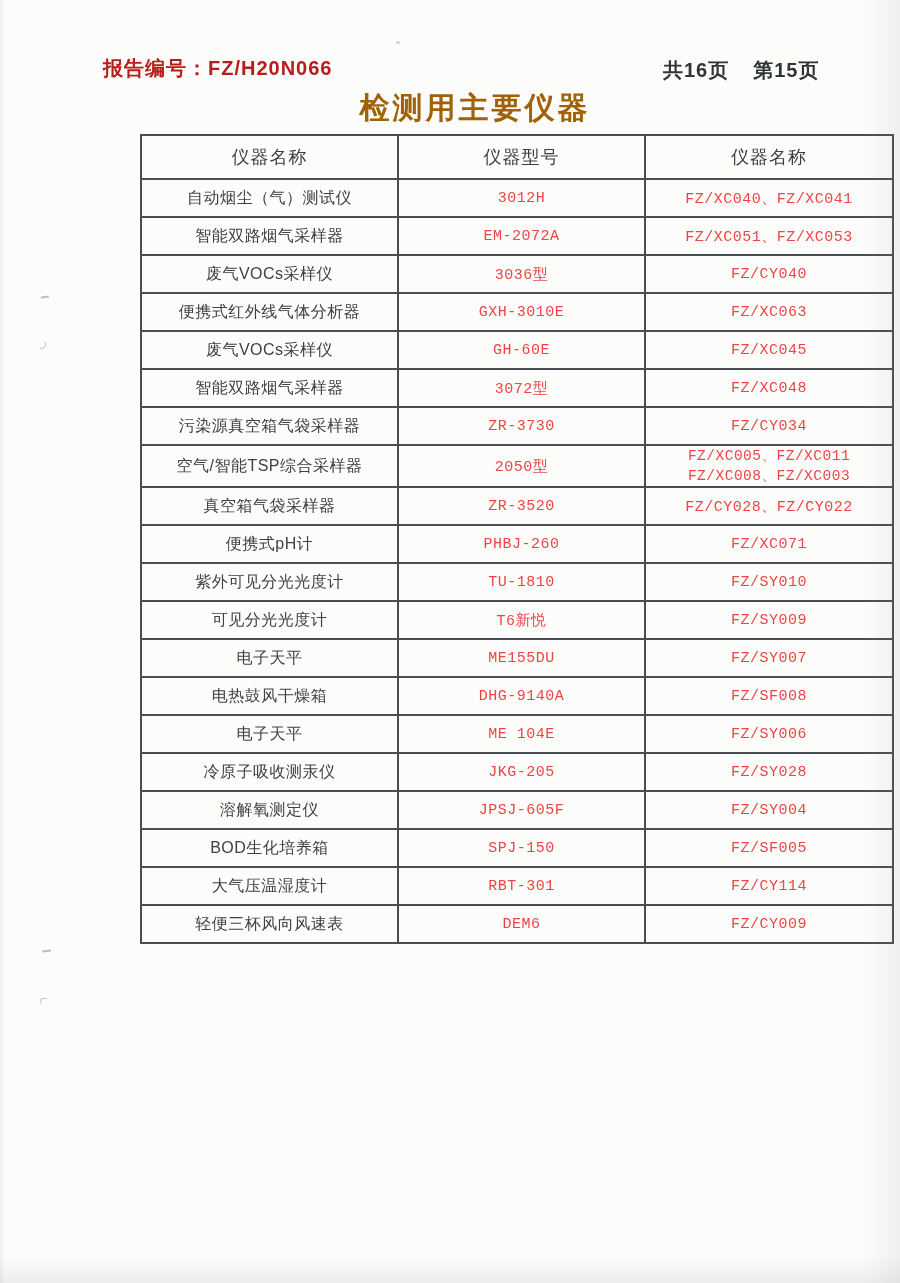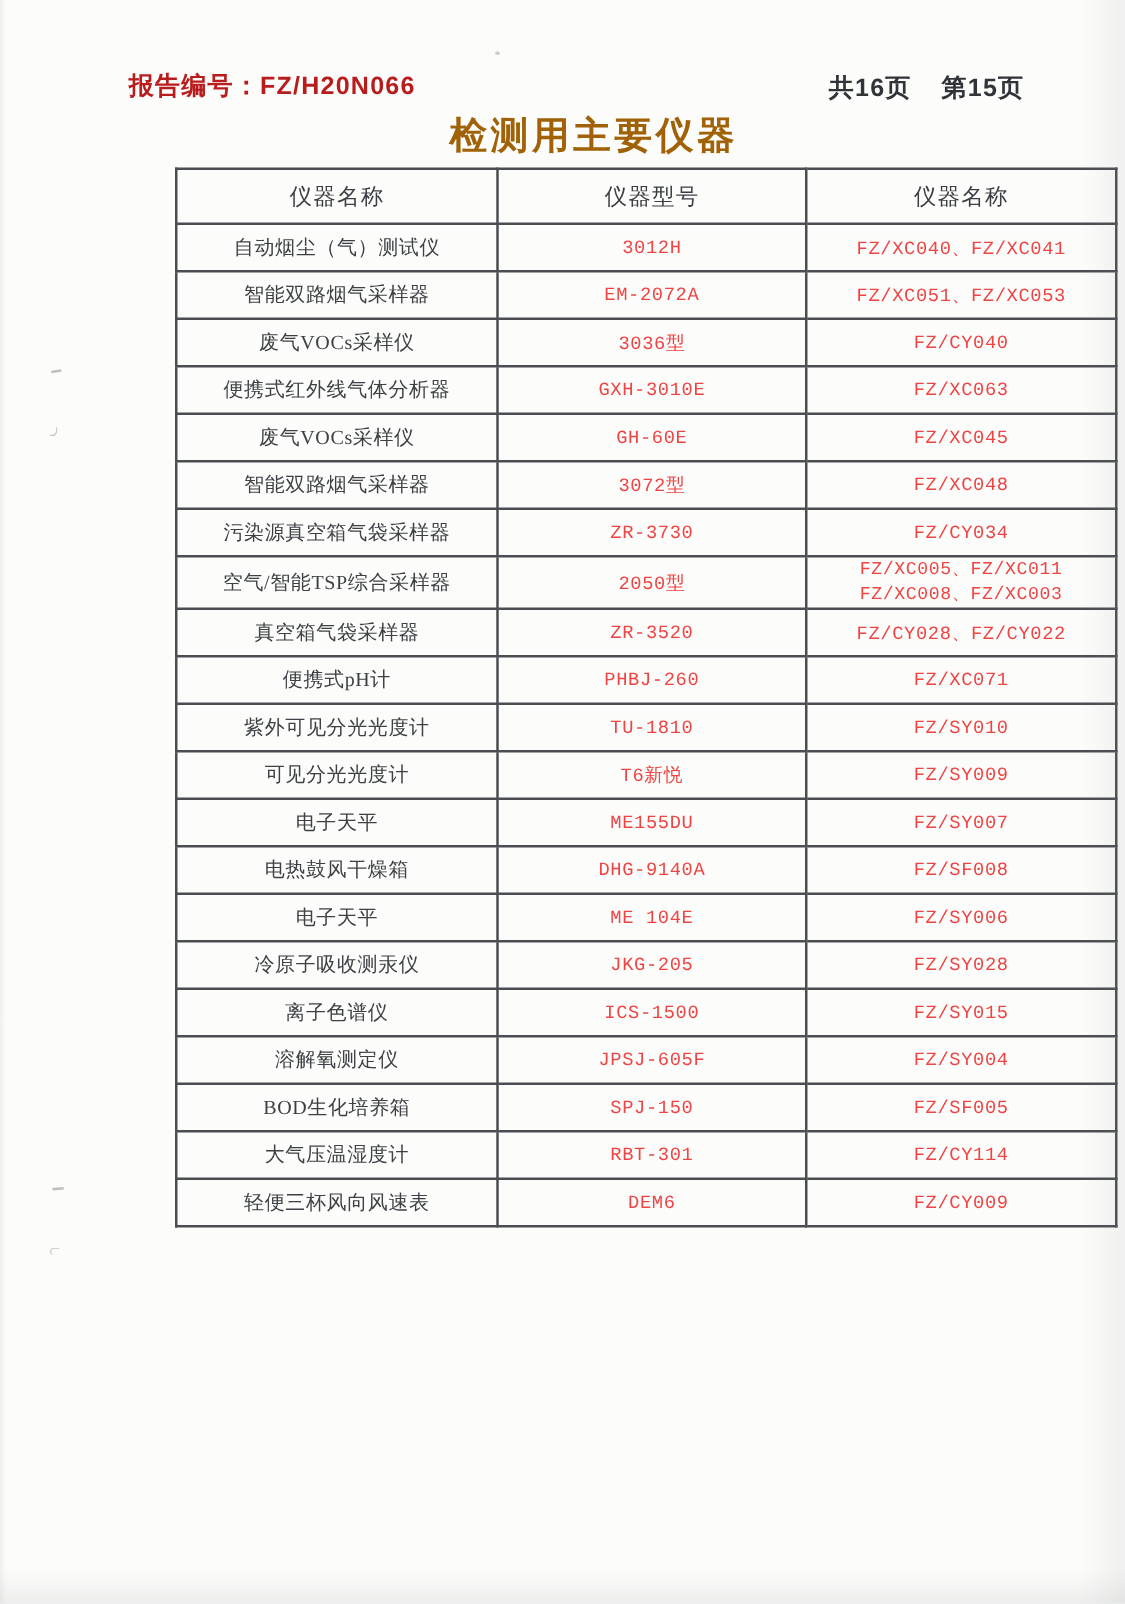--- a/index.html
+++ b/index.html
@@ -46,21 +46,21 @@
     height:44px;
     font-size:18px; font-weight:500; letter-spacing:1px;
     color:#3a3e43; text-align:center; vertical-align:middle;
   }
   td {
     height:38px;
     text-align:center; vertical-align:middle;
   }
   td.col-name {
     font-size:16px; color:#3d4145; letter-spacing:0.5px;
-    font-family:Liberation Serif, serif;
+    font-family:Liberation Sans, sans-serif;
   }
   td.col-model, td.col-serial {
     font-family:"Liberation Mono","DejaVu Sans Mono", monospace;
     font-size:15px; color:#ef4444; letter-spacing:0.5px;
   }
   td.col-serial { white-space:pre-line; }
   td.col-serial.two-line { font-size:14.5px; line-height:20px; }
   
   .speck { position:absolute; pointer-events:none; }
   .speck-dot   { left:396px; top:41px;  width:4px; height:3px; border-radius:50%; background:#adb3ae; opacity:.6; }
@@ -183,25 +183,20 @@
           <td class="col-name">电子天平</td>
           <td class="col-model">ME 104E</td>
           <td class="col-serial">FZ/SY006</td>
         </tr>
         <tr>
           <td class="col-name">冷原子吸收测汞仪</td>
           <td class="col-model">JKG-205</td>
           <td class="col-serial">FZ/SY028</td>
         </tr>
         <tr>
-          <td class="col-name">离子色谱仪</td>
-          <td class="col-model">ICS-1500</td>
-          <td class="col-serial">FZ/SY015</td>
-        </tr>
-        <tr>
           <td class="col-name">溶解氧测定仪</td>
           <td class="col-model">JPSJ-605F</td>
           <td class="col-serial">FZ/SY004</td>
         </tr>
         <tr>
           <td class="col-name">BOD生化培养箱</td>
           <td class="col-model">SPJ-150</td>
           <td class="col-serial">FZ/SF005</td>
         </tr>
         <tr>

